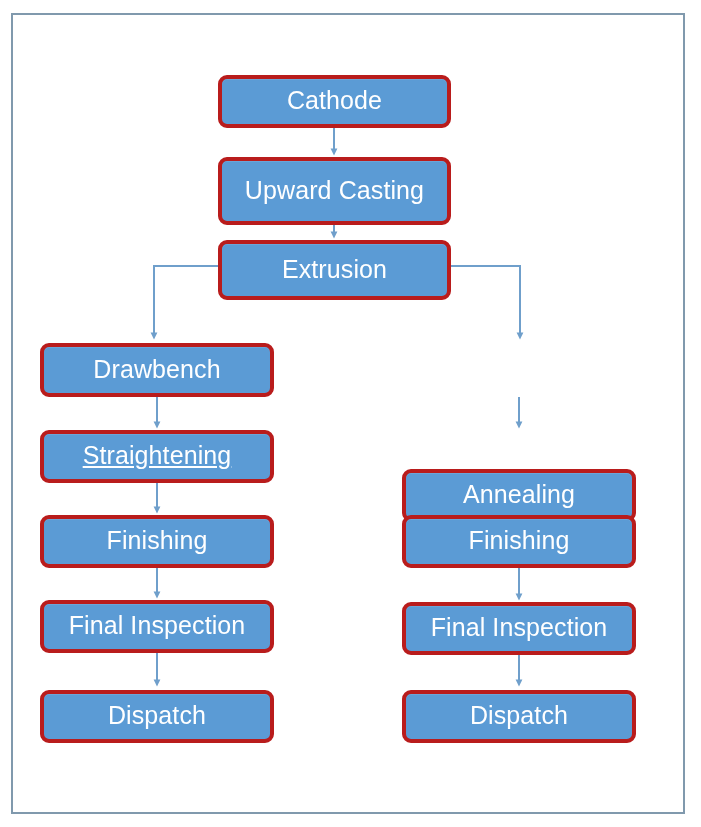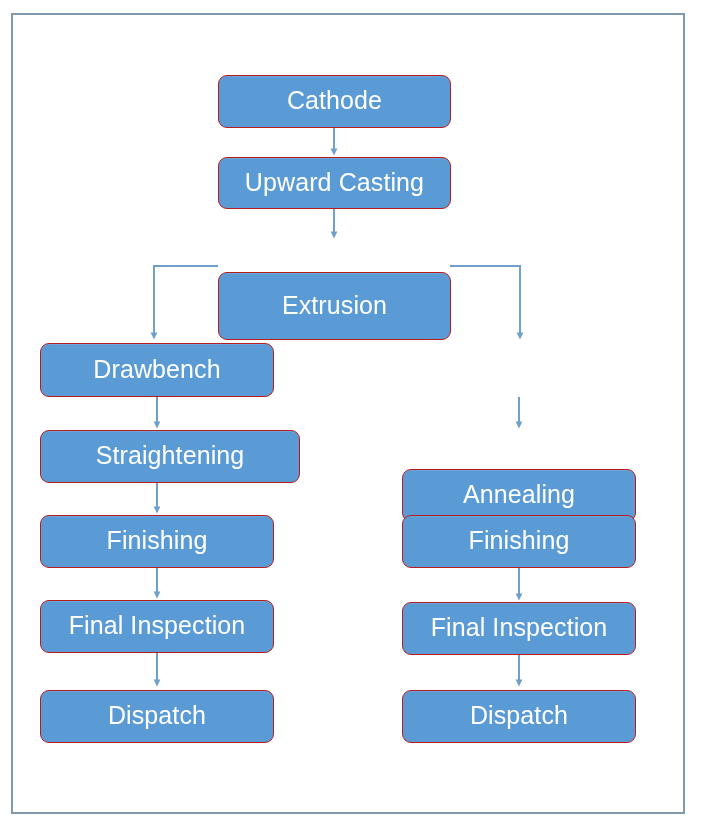--- a/index.html
+++ b/index.html
@@ -40,21 +40,21 @@
     top: 0;
     width: 701px;
     height: 827px;
     pointer-events: none;
   }
 
   .node {
     position: absolute;
     box-sizing: border-box;
     background: #5b9bd5;
-    border: 1px solid #b91c1c;
+    border: 4px solid #b91c1c;
     border-radius: 9px;
     display: flex;
     align-items: center;
     justify-content: center;
     color: #ffffff;
     font-size: 25px;
     font-weight: 400;
     letter-spacing: 0.1px;
     line-height: 1;
     text-align: center;
@@ -97,33 +97,33 @@
     <line x1="519" y1="397" x2="519" y2="425" stroke="#6f9fcb" stroke-width="2" marker-end="url(#arrowhead)"></line>
     <line x1="519" y1="483" x2="519" y2="510" stroke="#6f9fcb" stroke-width="2" marker-end="url(#arrowhead)"></line>
     <line x1="519" y1="568" x2="519" y2="597" stroke="#6f9fcb" stroke-width="2" marker-end="url(#arrowhead)"></line>
     <line x1="519" y1="655" x2="519" y2="683" stroke="#6f9fcb" stroke-width="2" marker-end="url(#arrowhead)"></line>
   </svg>
 
   <div class="node" style="left:218px; top:75px; width:233px; height:53px;">
     <span class="node-label">Cathode</span>
   </div>
 
-  <div class="node" style="left:218px; top:157px; width:233px; height:52px;">
+  <div class="node" style="left:218px; top:157px; width:233px; height:68px;">
     <span class="node-label">Upward Casting</span>
   </div>
 
-  <div class="node" style="left:218px; top:240px; width:233px; height:68px;margin-top:32px;">
+  <div class="node" style="left:218px; top:240px; width:233px; height:60px;">
     <span class="node-label">Extrusion</span>
   </div>
 
   <div class="node" style="left:40px; top:343px; width:234px; height:54px;justify-content:center;">
     <span class="node-label">Drawbench</span>
   </div>
 
-  <div class="node" style="left:40px; top:430px; width:260px; height:53px;">
+  <div class="node" style="left:40px; top:430px; width:234px; height:53px;text-decoration:underline;">
     <span class="node-label">Straightening</span>
   </div>
 
   <div class="node" style="left:40px; top:515px; width:234px; height:53px;">
     <span class="node-label">Finishing</span>
   </div>
 
   <div class="node" style="left:40px; top:600px; width:234px; height:53px;">
     <span class="node-label">Final Inspection</span>
   </div>

